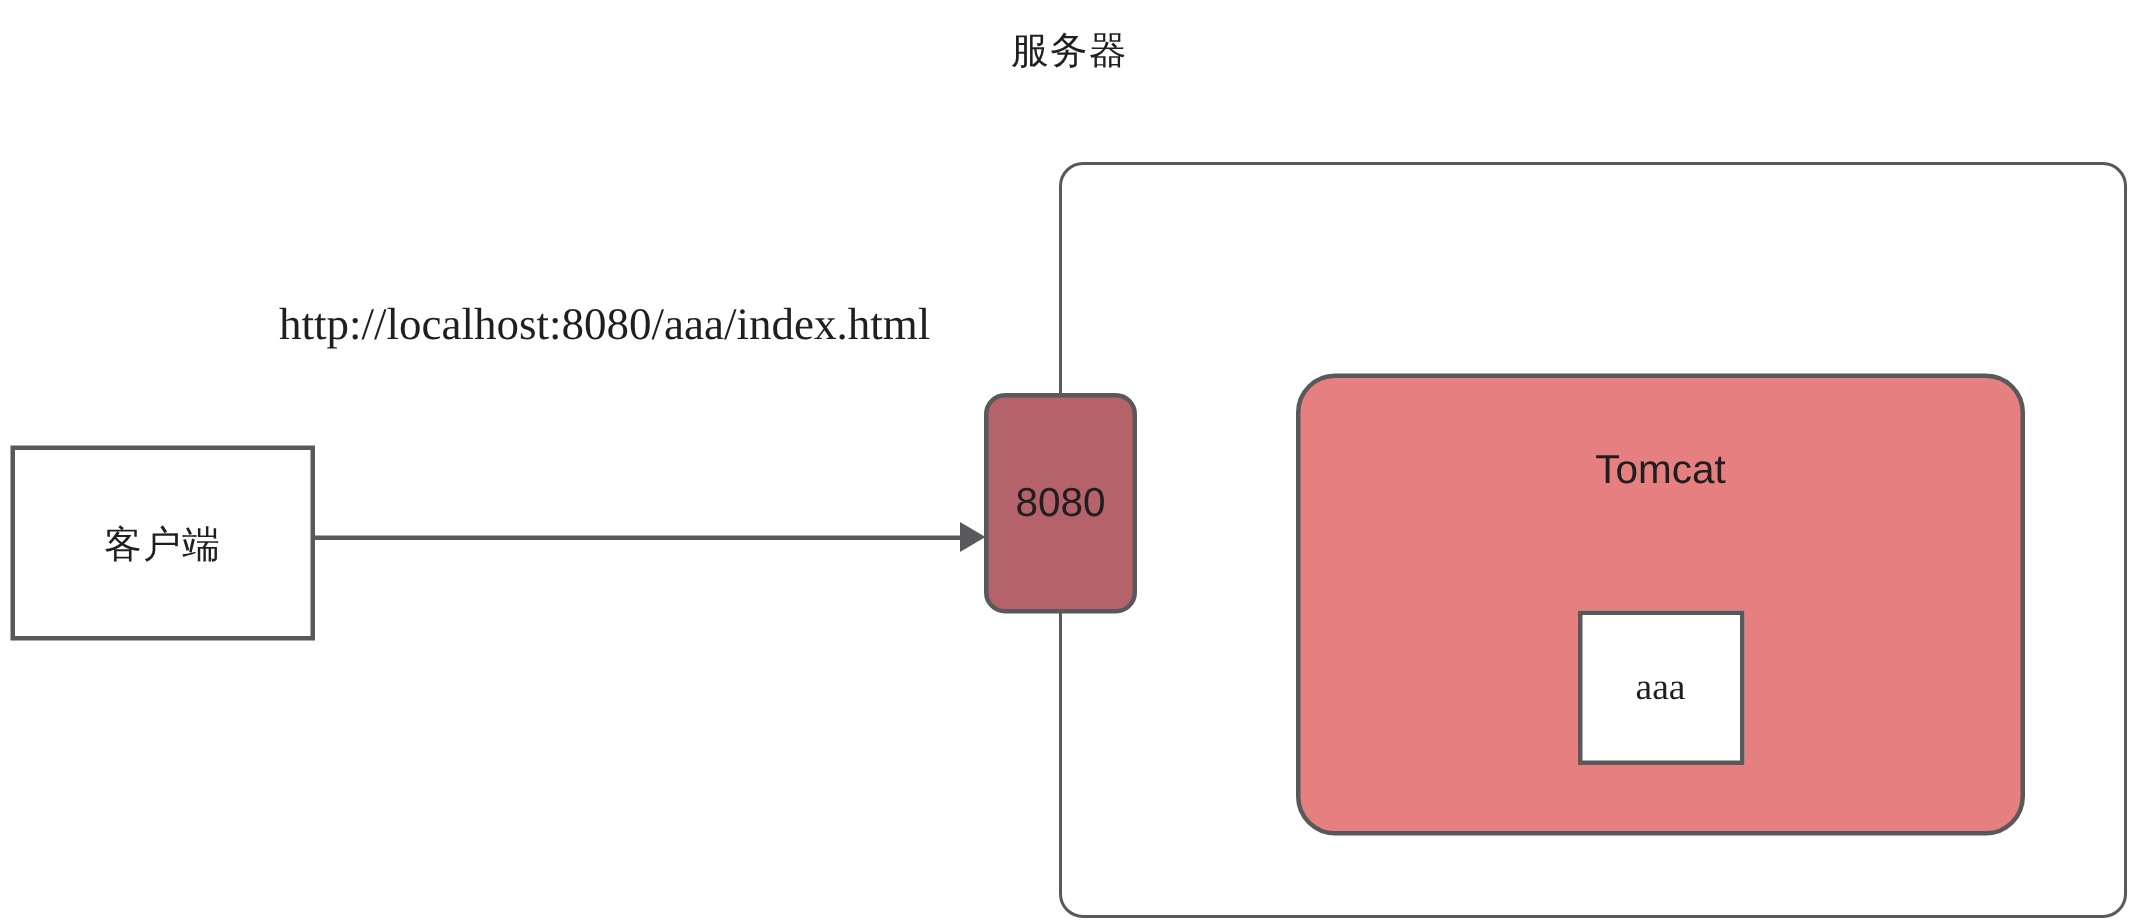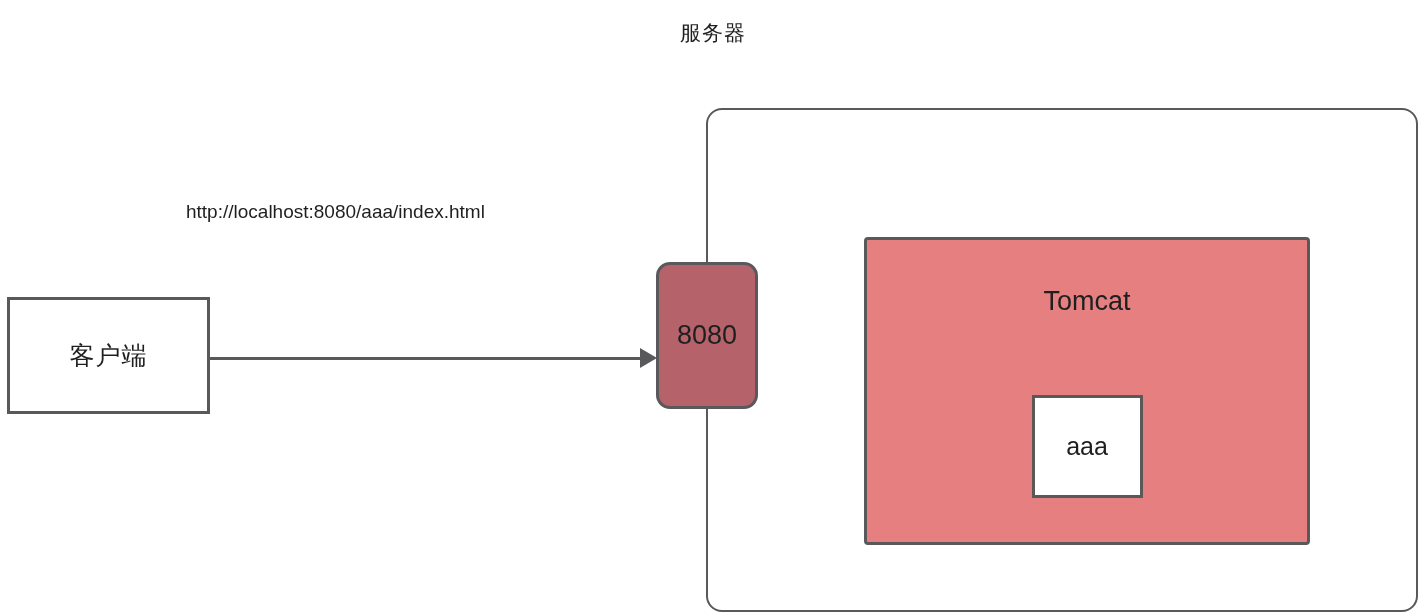--- a/index.html
+++ b/index.html
@@ -26,42 +26,42 @@
     color: #1f1f1f;
     line-height: 1;
   }
 
   
   .server-title {
     left: 0;
     top: 22px;
     width: 1426px;
     text-align: center;
-    font-size: 21px;
+    font-size: 25px;
     letter-spacing: 1px;
   }
   .server-box {
     position: absolute;
     left: 706px;
     top: 108px;
     width: 712px;
     height: 504px;
     border: 2.5px solid #59595c;
     border-radius: 16px;
     background: transparent;
     box-sizing: border-box;
   }
 
   
   .client-box {
     position: absolute;
     left: 7px;
     top: 297px;
     width: 203px;
-    height: 117px;
+    height: 130px;
     border: 3px solid #59595c;
     background: #ffffff;
     box-sizing: border-box;
   }
   .client-label {
     position: absolute;
     left: 0;
     top: 0;
     width: 100%;
     height: 100%;
@@ -87,21 +87,22 @@
     top: 348px;
     width: 0;
     height: 0;
     border-top: 10px solid transparent;
     border-bottom: 10px solid transparent;
     border-left: 17px solid #59595c;
   }
   .url-label {
     left: 186px;
     top: 202px;
-    font-size: 19px;
+    font-size: 30px;
+    font-family: Liberation Serif, serif;
   }
 
   
   .port-box {
     position: absolute;
     left: 656px;
     top: 262px;
     width: 102px;
     height: 147px;
     background: #b5626a;
@@ -114,46 +115,47 @@
   }
   .port-label {
     font-size: 27px;
     color: #1f1f1f;
   }
 
   
   .tomcat-box {
     position: absolute;
     left: 864px;
-    top: 237px;
-    width: 446px;
+    top: 249px;
+    width: 486px;
     height: 308px;
     background: #e67f80;
     border: 3px solid #59595c;
-    border-radius: 4px;
+    border-radius: 26px;
     box-sizing: border-box;
   }
   .tomcat-label {
     position: absolute;
     left: 0;
     top: 46px;
     width: 100%;
     text-align: center;
     font-size: 27px;
   }
 
   
   .apps-row {
     position: absolute;
     left: 0;
     top: 155px;
     width: 100%;
     display: flex;
     justify-content: center;
     gap: 33px;
+    font-family: Liberation Serif, serif;
   }
   .app-box {
     width: 111px;
     height: 103px;
     background: #ffffff;
     border: 3px solid #59595c;
     box-sizing: border-box;
     display: flex;
     align-items: center;
     justify-content: center;

